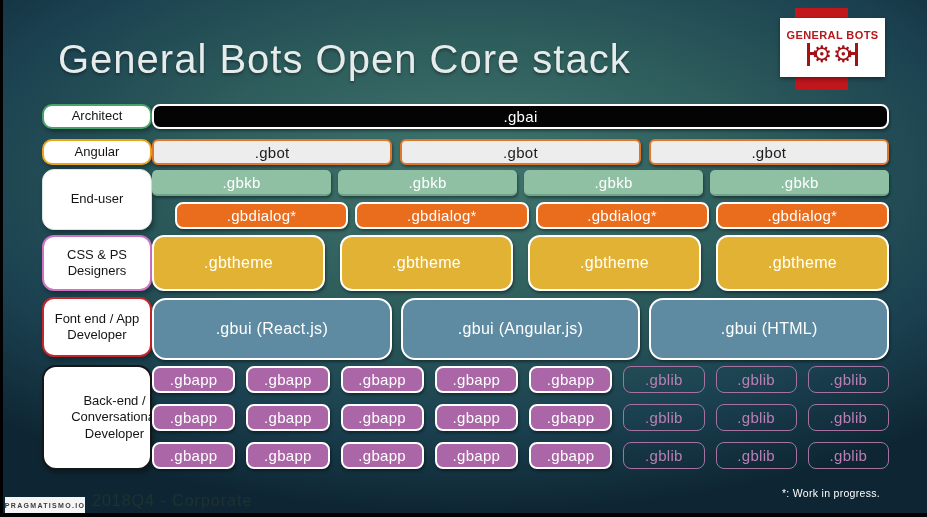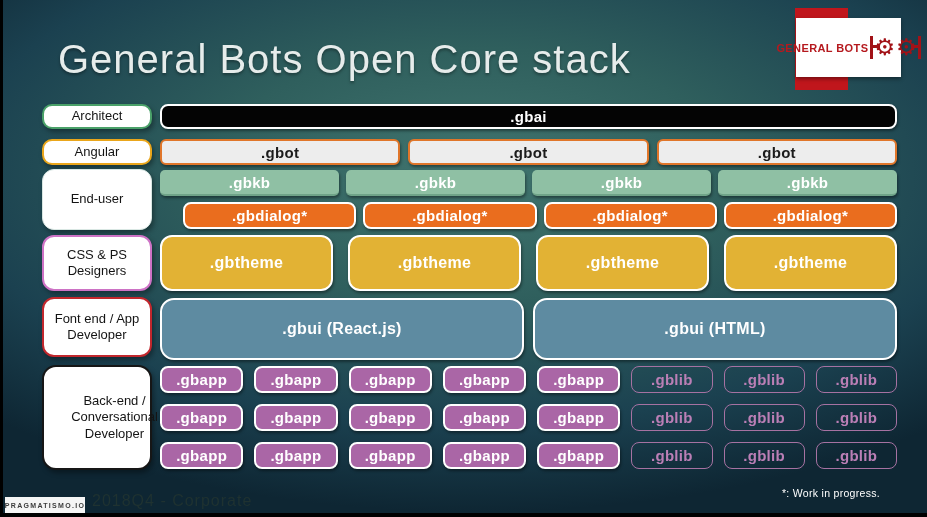--- a/index.html
+++ b/index.html
@@ -15,22 +15,22 @@
 
   .title {
     position:absolute; left:58px; top:38px; font-size:40px; line-height:1.05;
     color:#e6eceb; letter-spacing:1px; font-weight:400;
     text-shadow:0 2px 3px rgba(0,0,0,.35);
   }
 
   
   .logo-stripe { position:absolute; left:795px; top:8px; width:53px; height:82px; background:#c0161c; }
   .logo-card {
-    position:absolute; left:796px; top:18px; width:105px; height:59px; background:#ffffff;
-    display:flex; flex-direction:row; align-items:center; justify-content:center; gap:2px;
+    position:absolute; left:780px; top:18px; width:105px; height:59px; background:#ffffff;
+    display:flex; flex-direction:column; align-items:center; justify-content:center; gap:2px;
     box-shadow:0 2px 4px rgba(0,0,0,.4);
   }
   .logo-text { color:#b5191e; font-weight:bold; font-size:11px; letter-spacing:0.4px; white-space:nowrap; }
   .logo-gears { display:flex; align-items:center; gap:1px; color:#a21217; }
   .gear-glyph { font-size:23px; line-height:1; }
   .fork { position:relative; width:3px; height:23px; background:#a21217; }
   .fork::after { content:""; position:absolute; top:9px; width:7px; height:3px; background:#a21217; }
   .fork-left::after { left:3px; }
   .fork-right::after { right:3px; }
 
@@ -42,21 +42,21 @@
     box-shadow:2px 3px 5px rgba(0,0,0,.35); padding:0 6px;
   }
   .role-architect { top:104px; height:25px; border:2px solid #4aa169; }
   .role-product   { top:139px; height:26px; border:2px solid #eaa61b; }
   .role-enduser   { top:169px; height:61px; border:1px solid #d9e7e3; border-radius:12px; }
   .role-designers { top:235px; height:56px; border:2px solid #cd72c5; border-radius:12px; }
   .role-frontend  { top:297px; height:60px; border:2px solid #c1272d; border-radius:12px; }
   .role-backend   { top:365px; height:105px; border:2px solid #161616; border-radius:14px;padding-left:41px; }
 
   
-  .row { position:absolute; left:160px; width:737px; display:flex; box-sizing:border-box;font-weight:bold; }
+  .row { position:absolute; left:152px; width:737px; display:flex; box-sizing:border-box; }
   .row-gbai     { top:104px; height:25px; }
   .row-gbot     { top:139px; height:26px; gap:8px; }
   .row-gbkb     { top:170px; height:26px; gap:7px; }
   .row-gbdialog { top:202px; height:27px; gap:7px;padding-left:23px; }
   .row-gbtheme  { top:235px; height:56px; gap:15px; }
   .row-gbui     { top:298px; height:62px; gap:9px; }
   .row-backend0 { top:366px; height:27px; gap:11px; }
   .row-backend1 { top:404px; height:27px; gap:11px; }
   .row-backend2 { top:442px; height:27px; gap:11px; }
 
@@ -138,20 +138,21 @@
 
   <div class="row row-gbtheme">
     <div class="bar gbtheme">.gbtheme</div>
     <div class="bar gbtheme">.gbtheme</div>
     <div class="bar gbtheme">.gbtheme</div>
     <div class="bar gbtheme">.gbtheme</div>
   </div>
 
   <div class="row row-gbui">
     <div class="bar gbui">.gbui (React.js)</div>
+    <div class="bar gbui">.gbui (Angular.js)</div>
     <div class="bar gbui">.gbui (HTML)</div>
   </div>
 
   <div class="row row-backend0">
     <div class="bar gbapp">.gbapp</div>
     <div class="bar gbapp">.gbapp</div>
     <div class="bar gbapp">.gbapp</div>
     <div class="bar gbapp">.gbapp</div>
     <div class="bar gbapp">.gbapp</div>
     <div class="bar gblib">.gblib</div>

